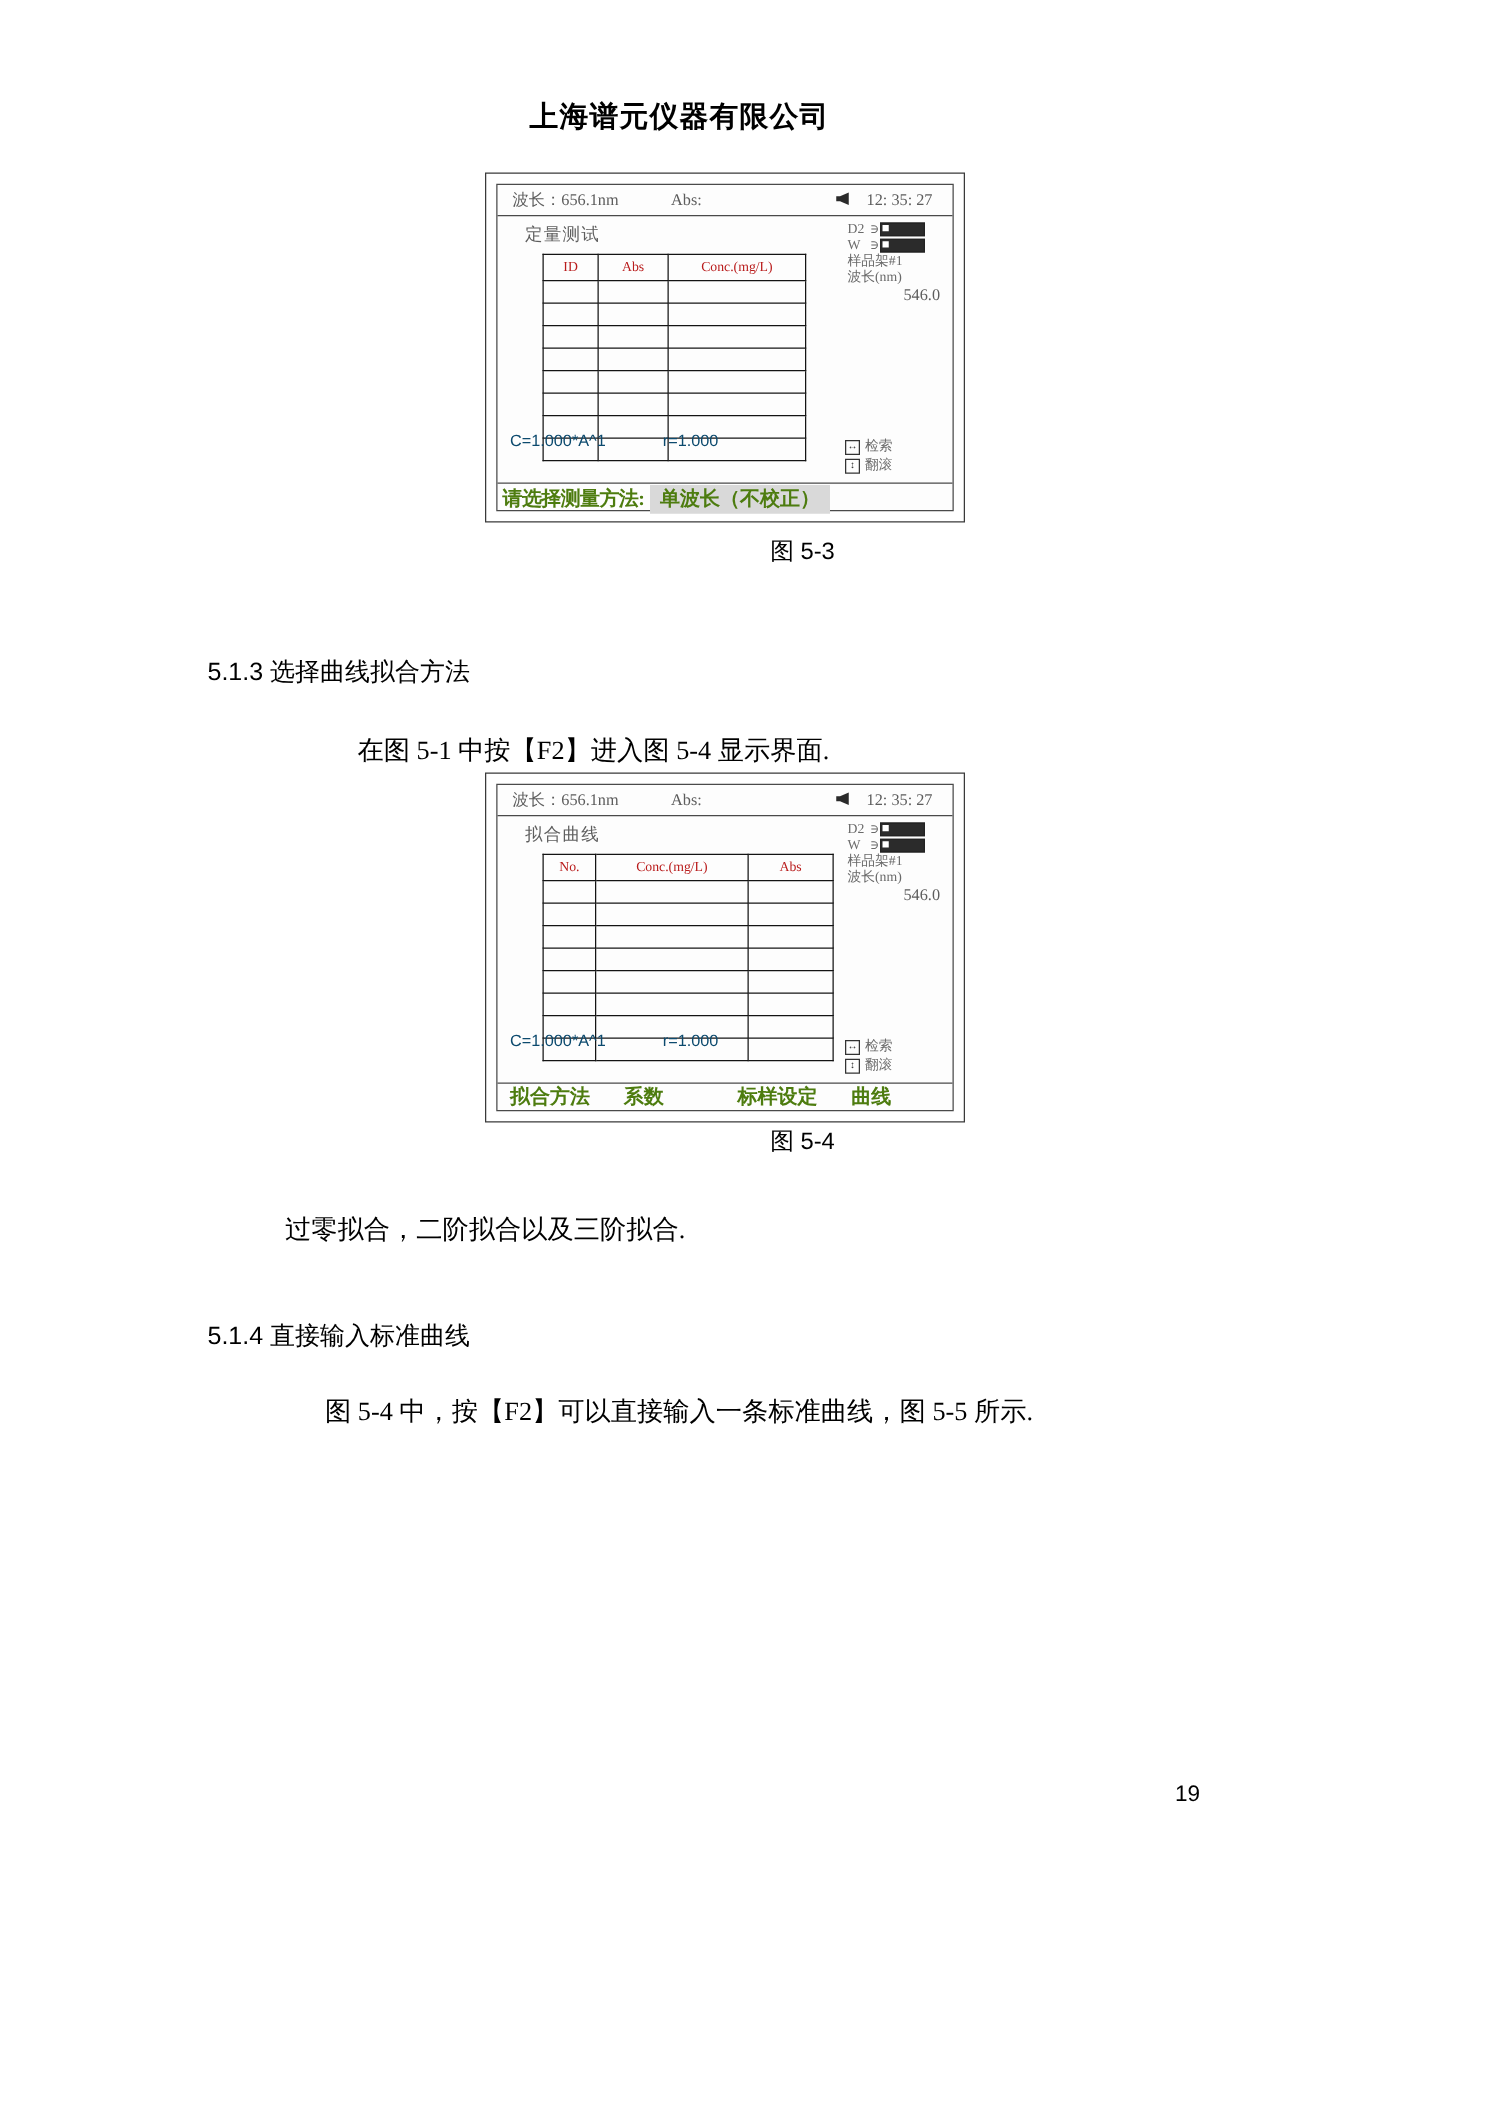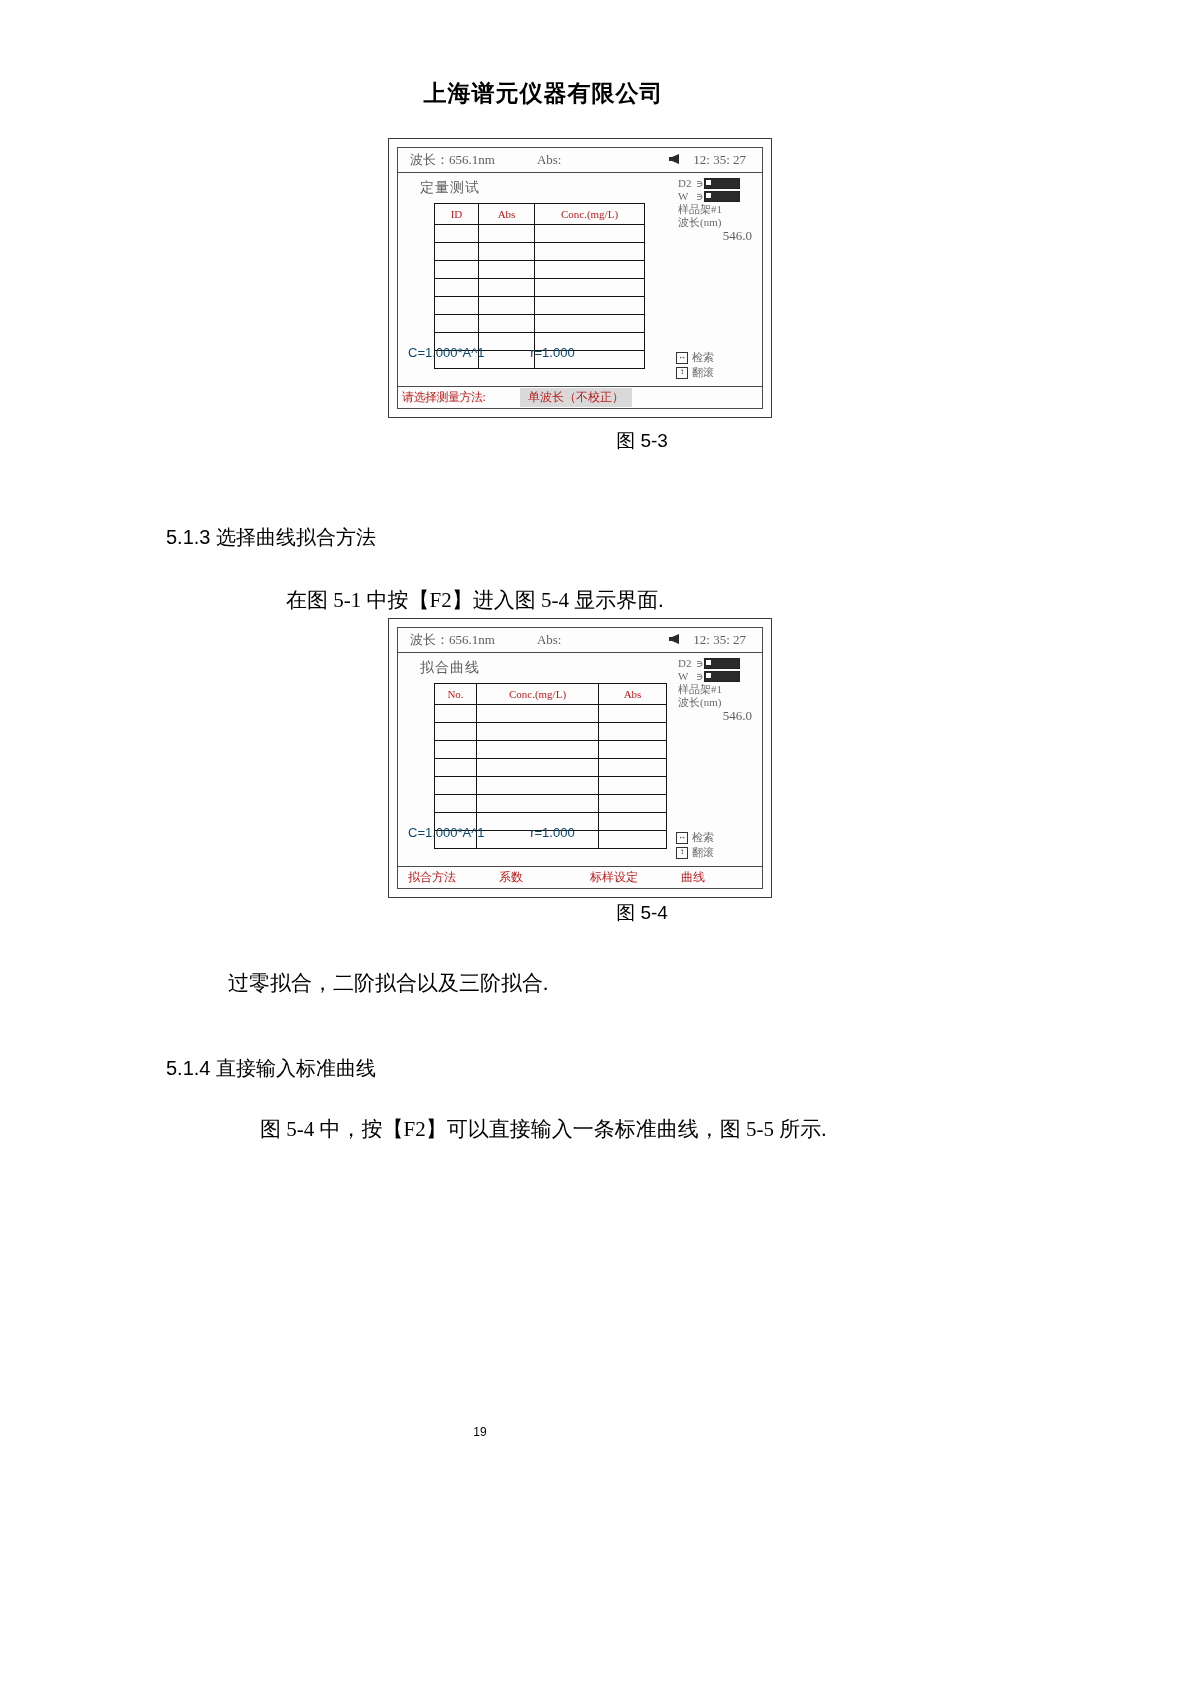--- a/index.html
+++ b/index.html
@@ -227,22 +227,23 @@
     letter-spacing: 0px;
   }
   .lcd-formula .r { margin-left: 42px; }
 
   
   .lcd-footer {
     flex: none;
     height: 21px;
     border-top: 1.2px solid #4a4a4a;
     position: relative;
-    font-size: 12px;
-    color: #b91c1c;
+    font-size: 16px;
+    color: #4d7c0f;
+    font-weight: bold;
   }
   .footer-prompt {
     position: absolute;
     left: 4px;
     top: 2px;
     letter-spacing: -0.5px;
   }
   .footer-sel {
     position: absolute;
     left: 122px;
@@ -293,22 +294,22 @@
   }
   .para.p1 { left: 286px; top: 583px; }
   .para.p2 { left: 228px; top: 932px; width: 744px; text-indent: 0; }
   .para.p3 { left: 260px; top: 1112px; }
 
   .page-number {
     position: absolute;
     top: 1425px;
     left: 0;
     width: 960px;
-    text-align: center;
-    font-size: 12px;
+    text-align: right;
+    font-size: 18px;
     font-family: "Liberation Sans", sans-serif;
   }
 </style>
 </head>
 <body>
 
 <div class="page">
 
   <div class="doc-header">上海谱元仪器有限公司</div>
 

